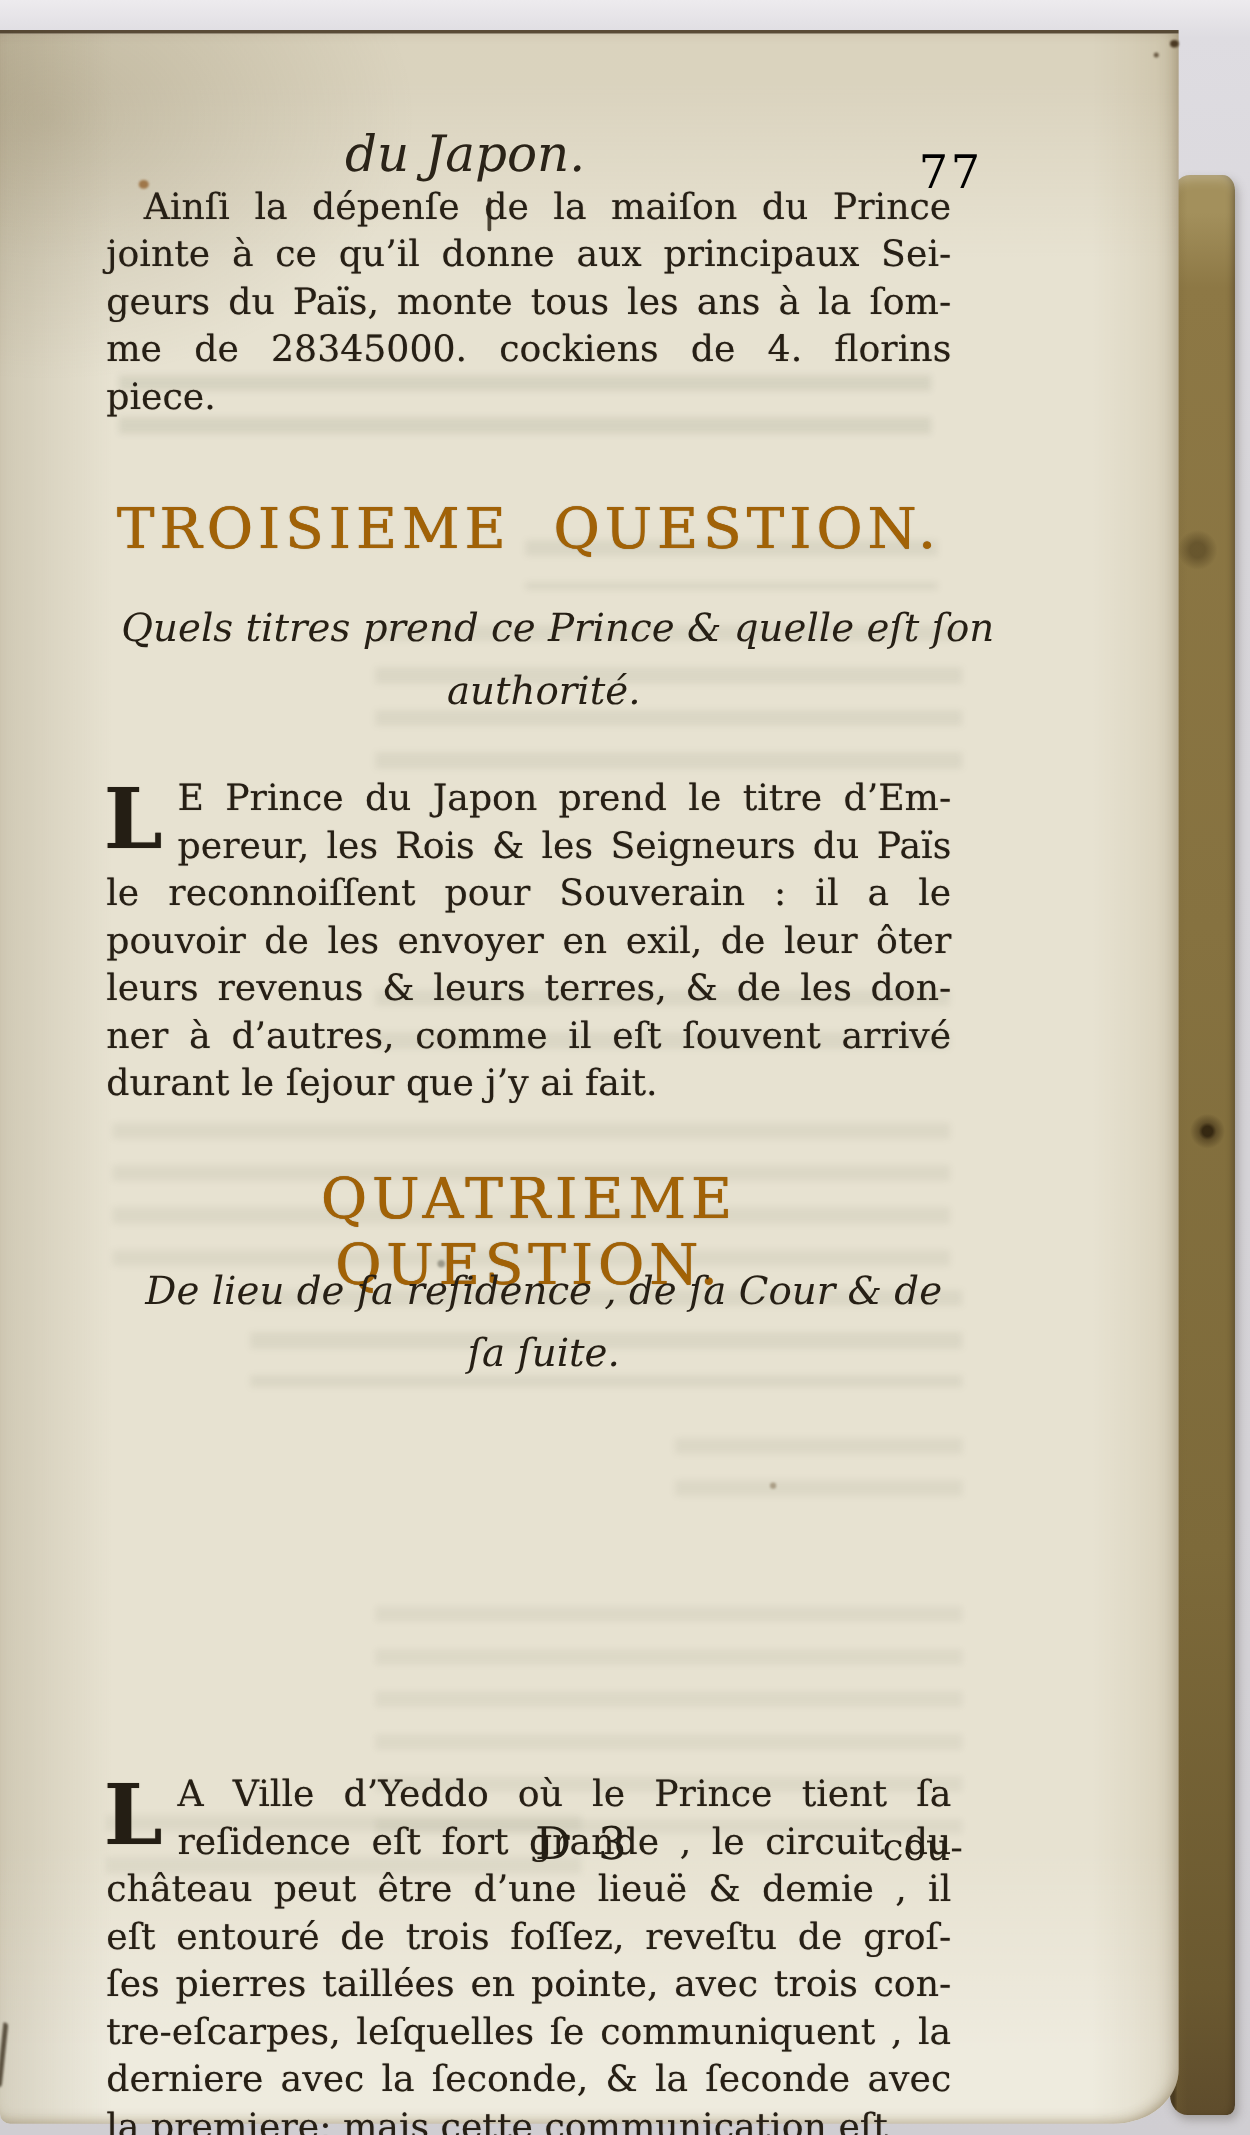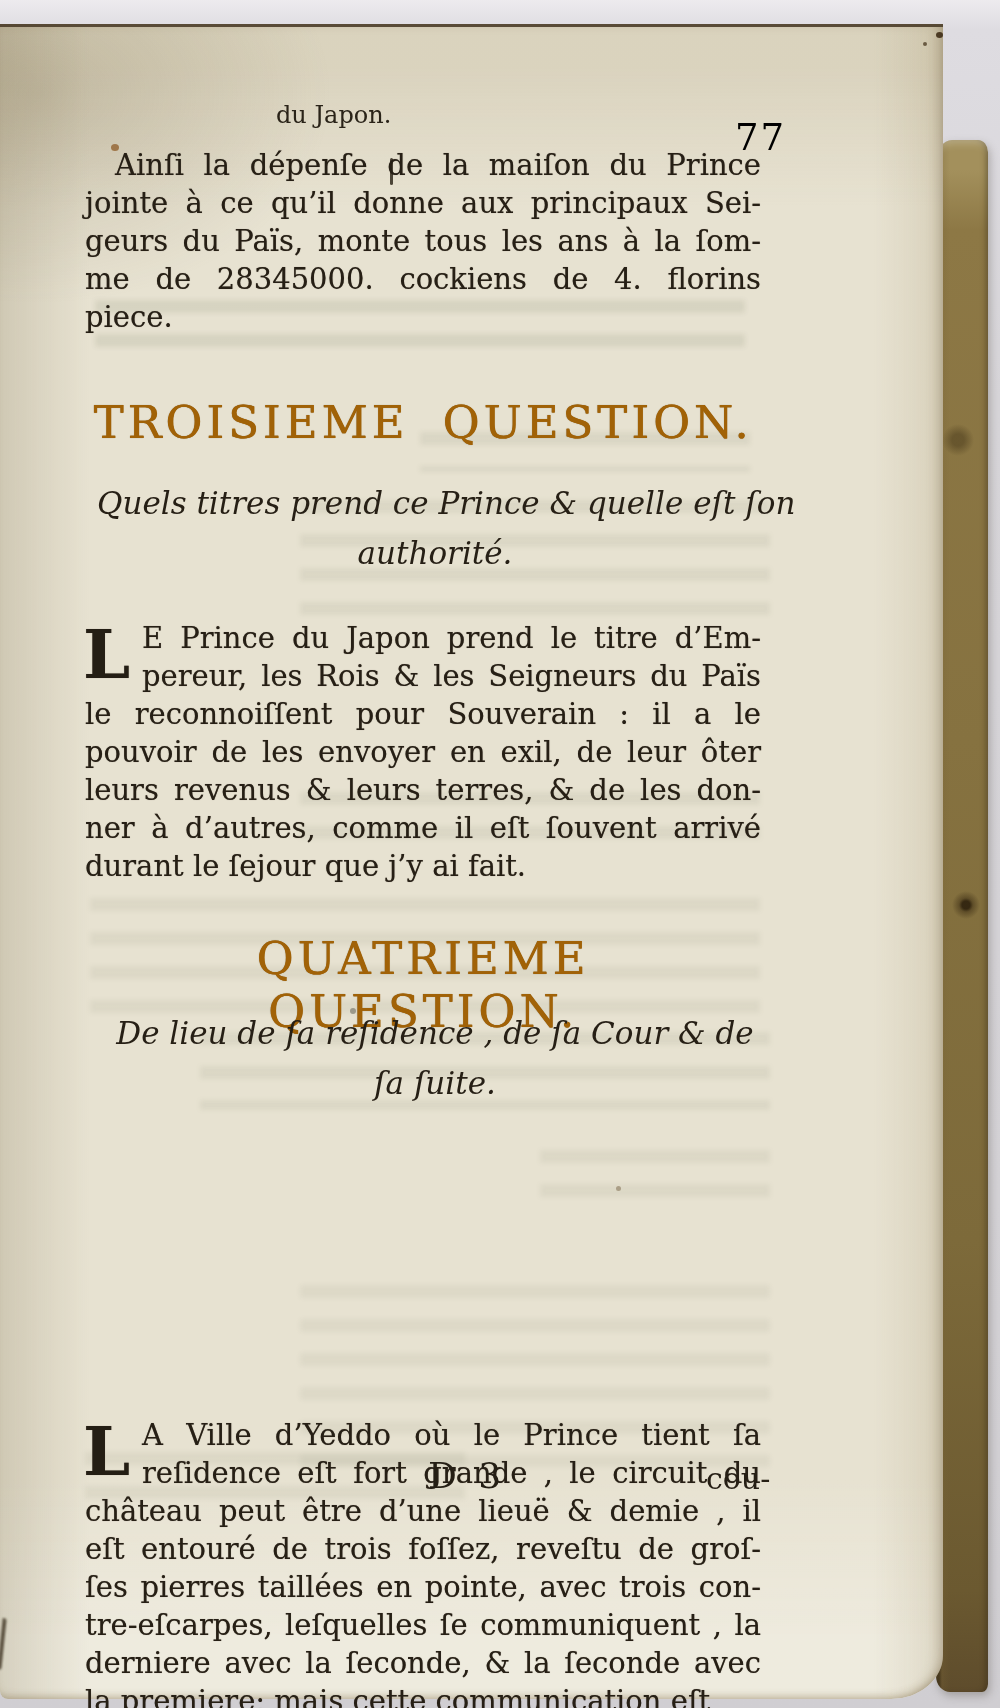--- a/index.html
+++ b/index.html
@@ -41,21 +41,21 @@
   
   .textcol{position:absolute;left:85px;width:676px;color:#261f15;
     text-shadow:0 0 .7px rgba(40,30,18,.55);}
   .line{font-size:29px;line-height:38px;text-align:justify;text-align-last:justify;white-space:nowrap;}
   .par .line:last-child{text-align-last:left;}
   .par1 .line:first-child{text-indent:30px;}
   .dropcap-par{position:relative;}
   .dropcap-par .line:nth-child(1),.dropcap-par .line:nth-child(2){padding-left:57px;}
   .dropcap{position:absolute;left:-2px;top:2px;font-size:67px;line-height:1;font-weight:bold;
     letter-spacing:0;color:#241e14;}
-  .running-header{position:absolute;left:276px;top:101px;font-size:24px;color:#2a2318;}
+  .running-header{position:absolute;left:276px;top:101px;font-style:italic;font-size:40px;color:#2a2318;}
   .page-number{position:absolute;left:735px;top:116px;font-size:37px;letter-spacing:2px;color:#000000;}
   .question-heading{position:absolute;left:85px;width:676px;text-align:center;font-size:45px;
     letter-spacing:4px;word-spacing:16px;color:#a16207;text-shadow:.5px 0 0 currentColor, 0 0 1px rgba(40,30,18,.4);}
   .subhead{position:absolute;left:97px;width:676px;font-style:italic;font-size:31px;color:#261f15;}
   .subhead .line{font-size:31px;line-height:50px;text-align:center;text-align-last:center;}
   .sig-mark{position:absolute;left:428px;top:1455px;font-size:36px;word-spacing:10px;color:#241e14;}
   .catchword{position:absolute;left:706px;top:1461px;font-size:30px;color:#261f15;}
 
   
   .stray-bar{position:absolute;left:390px;top:158px;width:3px;height:27px;background:rgba(38,30,18,.8);border-radius:2px;}

